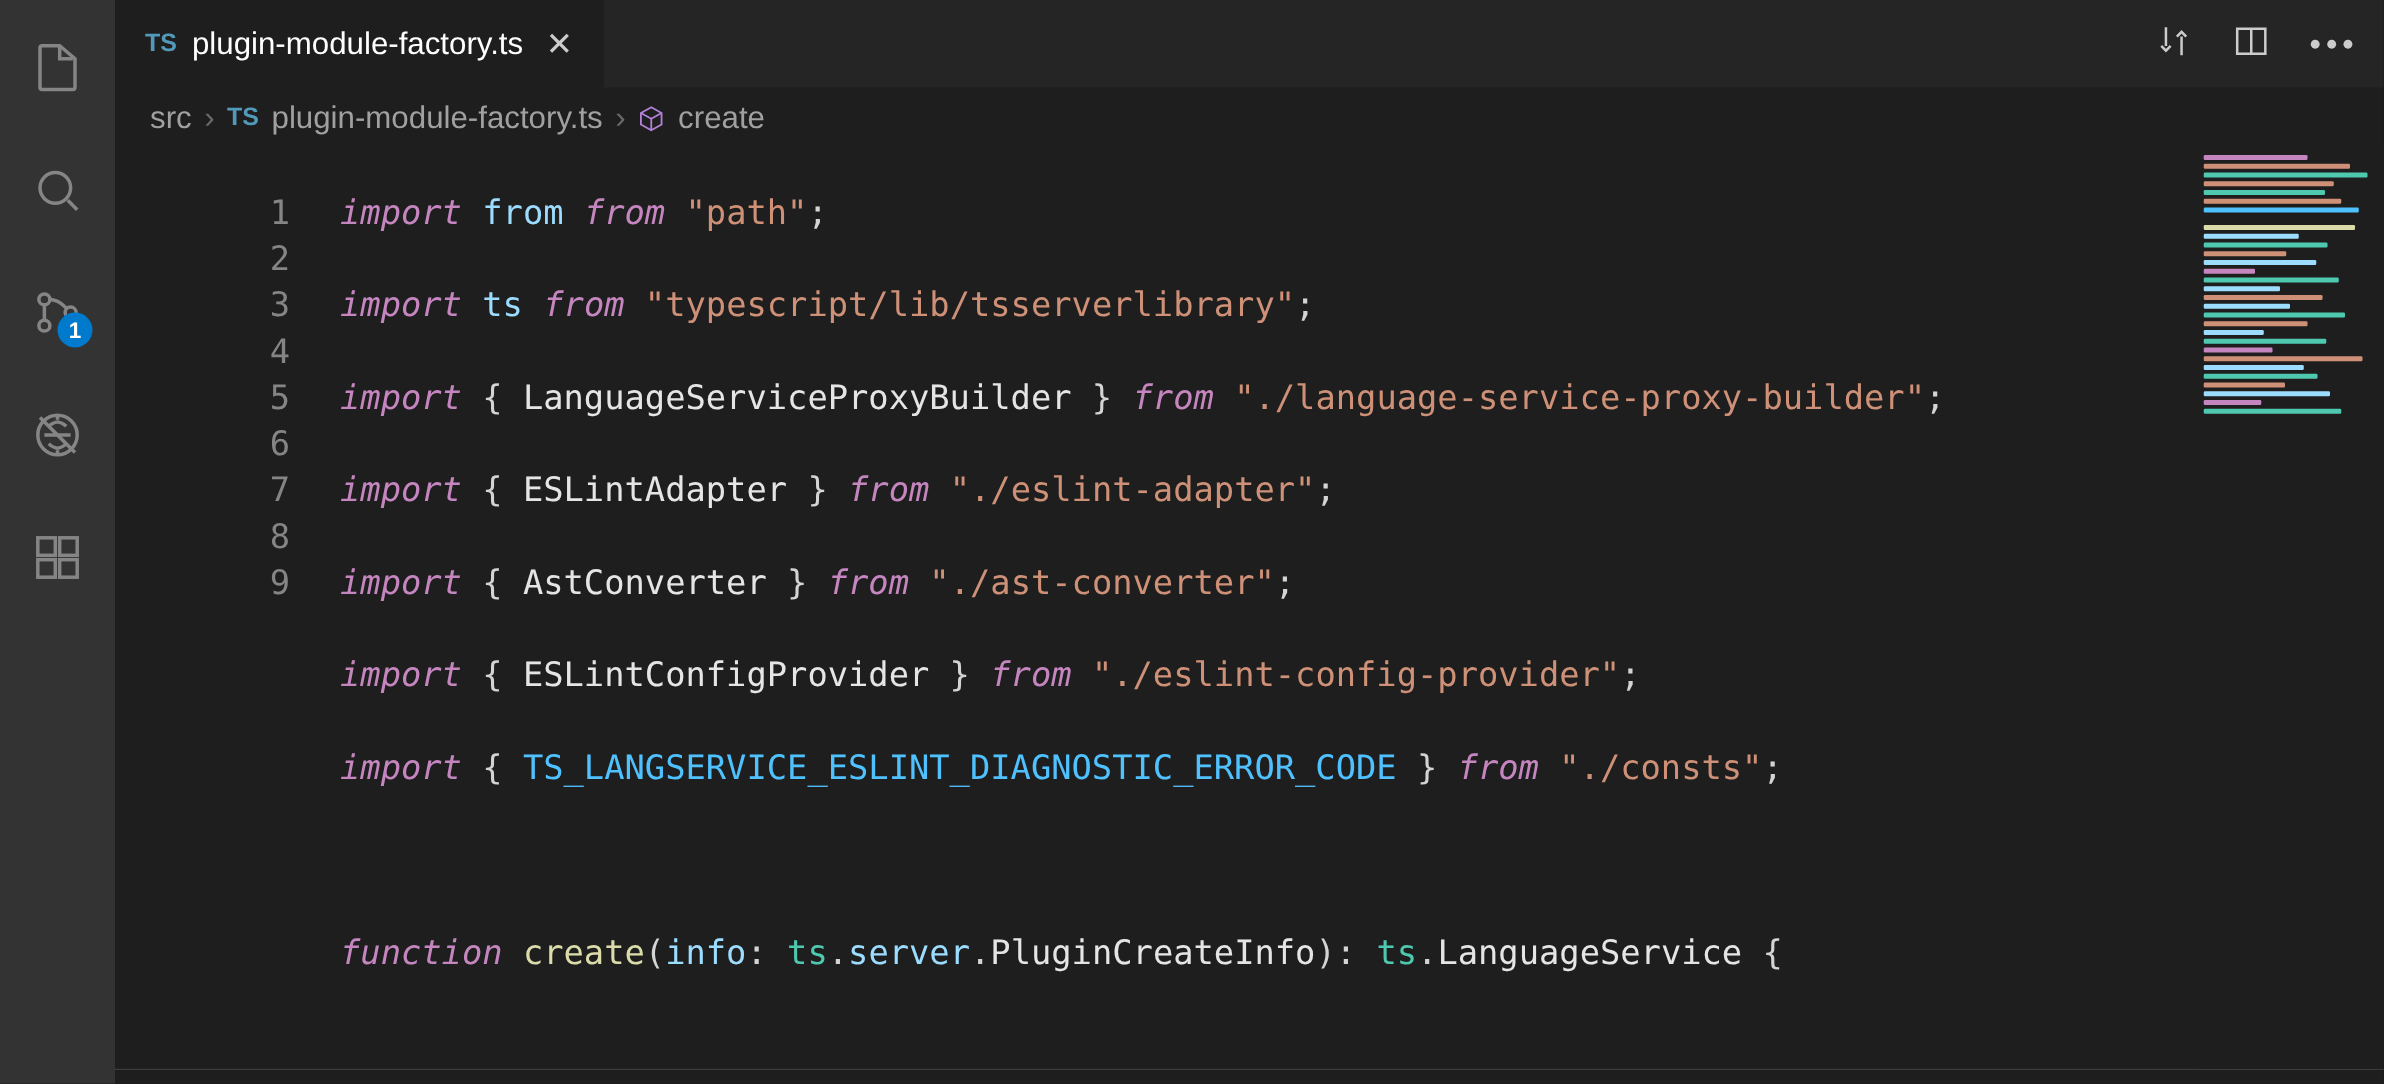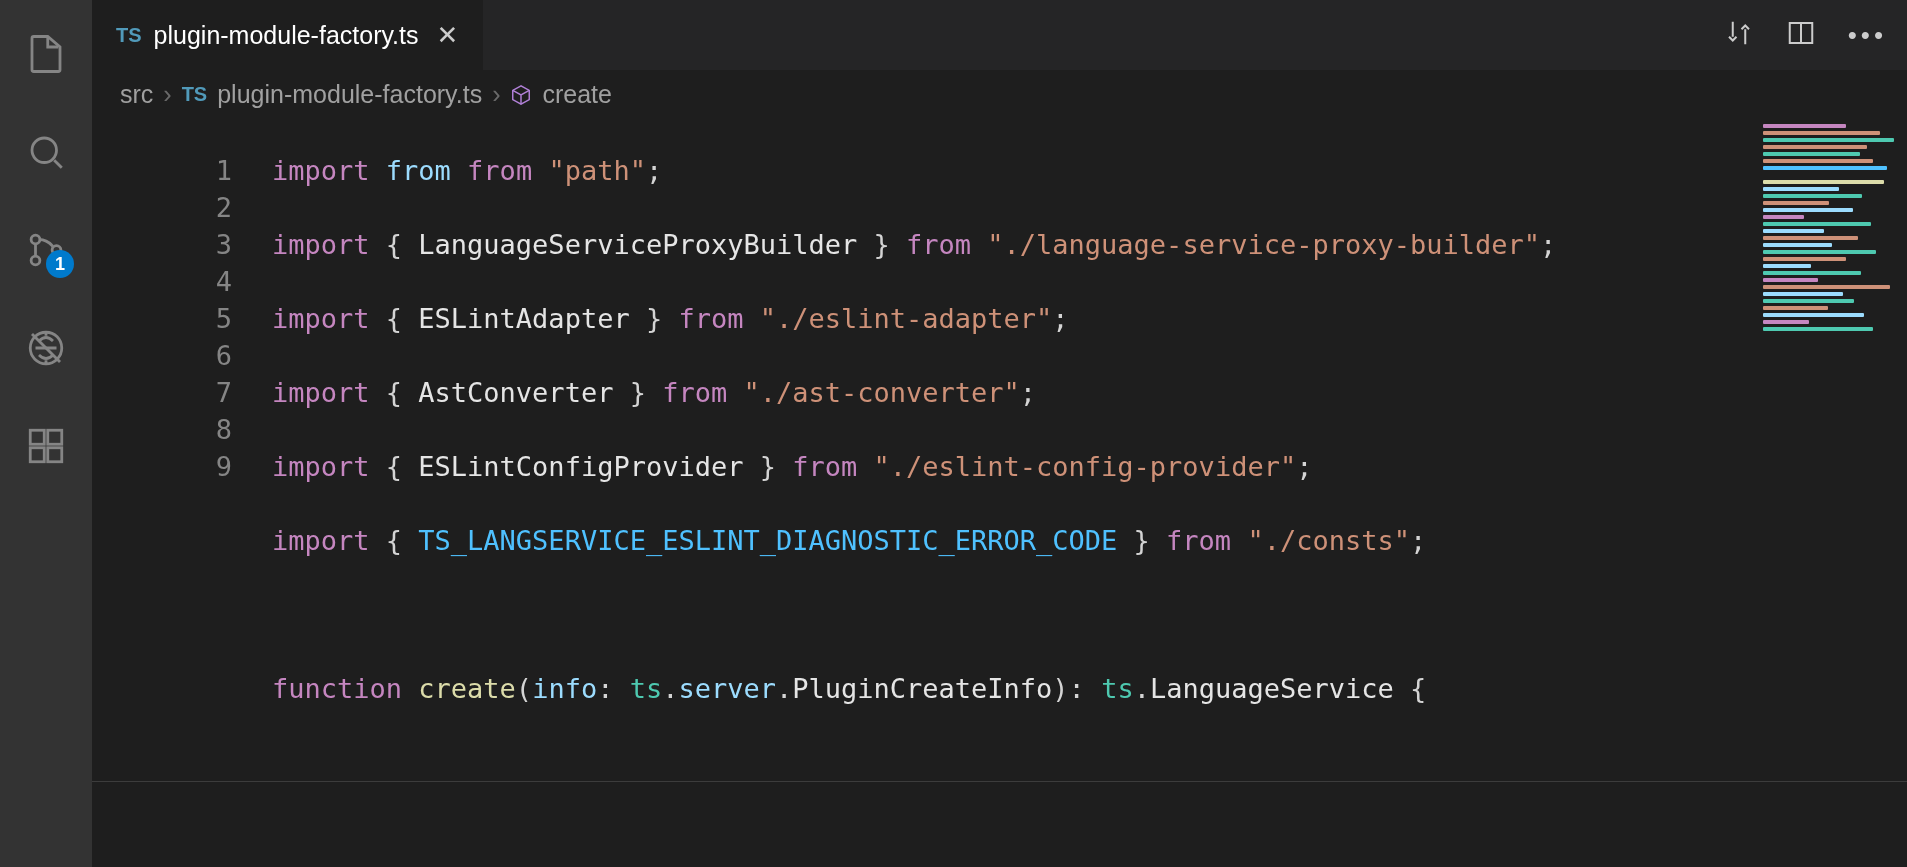--- a/index.html
+++ b/index.html
@@ -91,21 +91,21 @@
 .gutter {
   width: 180px;
   text-align: right;
   color:#858585;
   padding-right: 40px;
   user-select:none;
 }
 .code-lines { flex:1; min-width:0; overflow:hidden; padding-right: 170px;}
 
 
-.kw{color:#c586c0;}
+.kw{color:#c586c0;font-style:italic;}
 .ident{color:#9cdcfe;}
 .type{color:#e5e5e5;}
 .fn{color:#dcdcaa;}
 .str{color:#ce9178;}
 .punct{color:#d4d4d4;}
 .ns{color:#4ec9b0;}
 .const{color:#4fc1ff;}
 
 
 .minimap{
@@ -216,20 +216,21 @@
     <span>create</span>
   </div>
 
   <div class="editor-wrap">
     <div class="editor">
       <div class="gutter">
 <div>1</div><div>2</div><div>3</div><div>4</div><div>5</div><div>6</div><div>7</div><div>8</div><div>9</div>
       </div>
       <div class="code-lines">
 <div><span class="kw">import</span> <span class="ident">from</span> <span class="kw">from</span> <span class="str">"path"</span><span class="punct">;</span></div>
+<div><span class="kw">import</span> <span class="ident">ts</span> <span class="kw">from</span> <span class="str">"typescript/lib/tsserverlibrary"</span><span class="punct">;</span></div>
 <div><span class="kw">import</span> <span class="punct">{ </span><span class="type">LanguageServiceProxyBuilder</span><span class="punct"> }</span> <span class="kw">from</span> <span class="str">"./language-service-proxy-builder"</span><span class="punct">;</span></div>
 <div><span class="kw">import</span> <span class="punct">{ </span><span class="type">ESLintAdapter</span><span class="punct"> }</span> <span class="kw">from</span> <span class="str">"./eslint-adapter"</span><span class="punct">;</span></div>
 <div><span class="kw">import</span> <span class="punct">{ </span><span class="type">AstConverter</span><span class="punct"> }</span> <span class="kw">from</span> <span class="str">"./ast-converter"</span><span class="punct">;</span></div>
 <div><span class="kw">import</span> <span class="punct">{ </span><span class="type">ESLintConfigProvider</span><span class="punct"> }</span> <span class="kw">from</span> <span class="str">"./eslint-config-provider"</span><span class="punct">;</span></div>
 <div><span class="kw">import</span> <span class="punct">{ </span><span class="const">TS_LANGSERVICE_ESLINT_DIAGNOSTIC_ERROR_CODE</span><span class="punct"> }</span> <span class="kw">from</span> <span class="str">"./consts"</span><span class="punct">;</span></div>
 <div> </div>
 <div><span class="kw">function</span> <span class="fn">create</span><span class="punct">(</span><span class="ident">info</span><span class="punct">: </span><span class="ns">ts</span><span class="punct">.</span><span class="ident">server</span><span class="punct">.</span><span class="type">PluginCreateInfo</span><span class="punct">): </span><span class="ns">ts</span><span class="punct">.</span><span class="type">LanguageService</span><span class="punct"> {</span></div>
       </div>
     </div>
     <div class="minimap">

